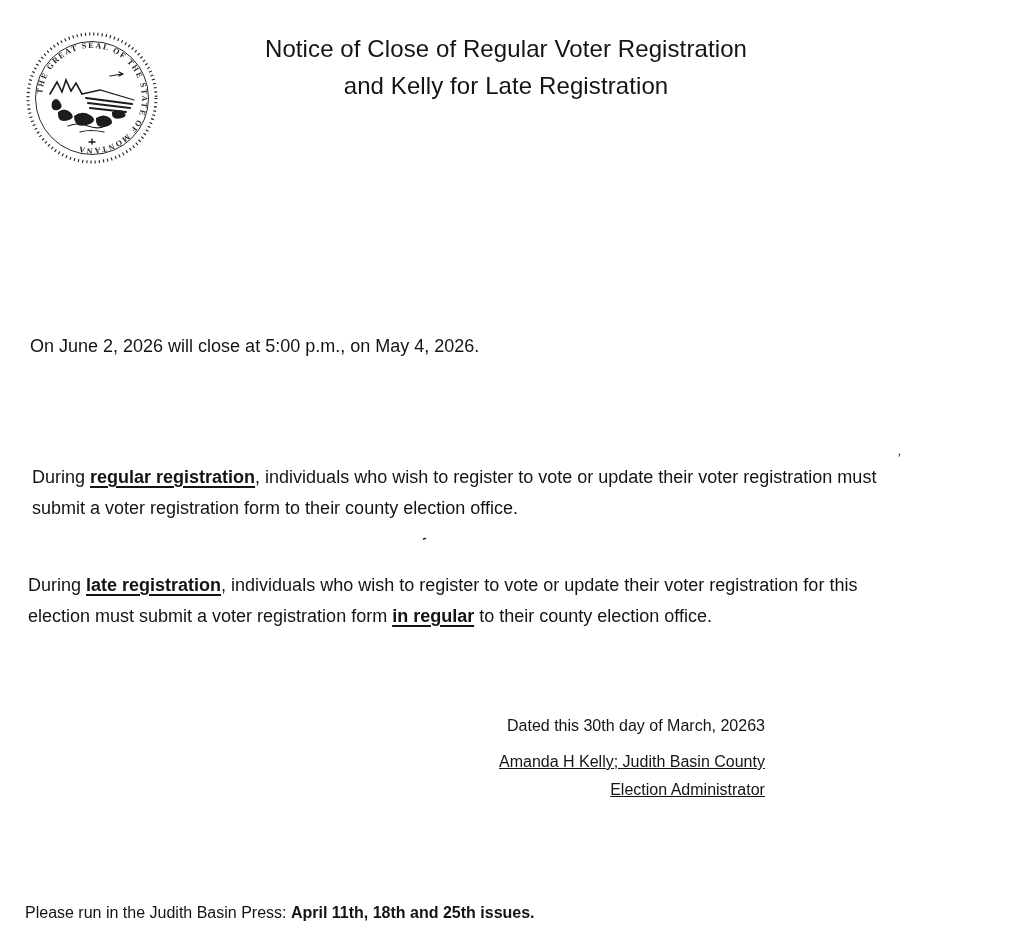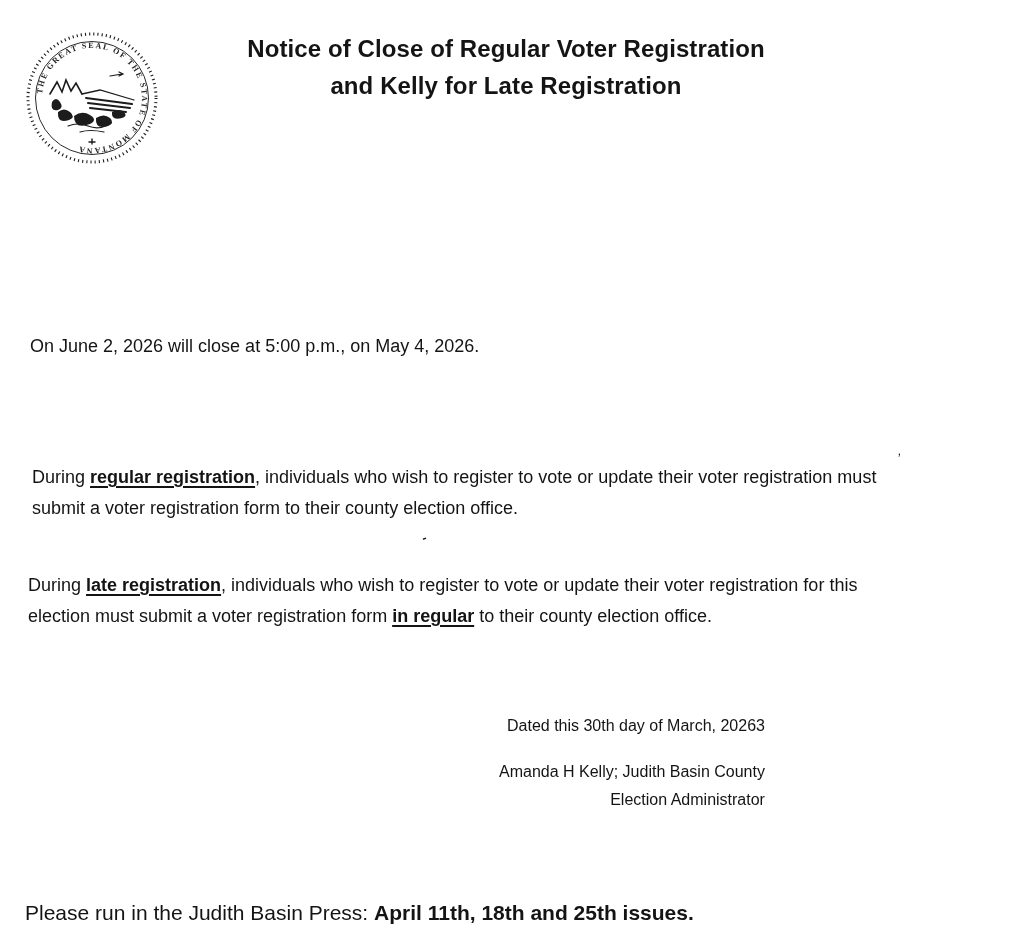--- a/index.html
+++ b/index.html
@@ -29,21 +29,21 @@
     height: 140px;
   }
   
   .title {
     position: absolute;
     left: 0;
     top: 30px;
     width: 1012px;
     text-align: center;
     font-size: 24px;
-    font-weight: bold;
+    font-weight: normal;
     line-height: 37px;
     letter-spacing: 0.1px;
   }
   
   .para {
     position: absolute;
     font-size: 18px;
     white-space: nowrap;
   }
   .para .line { white-space: nowrap; }
@@ -62,28 +62,28 @@
   
   .dated-block {
     position: absolute;
     left: 499px;
     top: 712px;
     font-size: 16px;
     white-space: nowrap;
     text-align: right;
   }
   .dated-line { line-height: 28px; }
-  .signature-lines { margin-top: 18px; }
+  .signature-lines { margin-top: 8px; text-decoration: underline; }
   .signature-lines div { line-height: 28px; }
   
   .footer {
     position: absolute;
     left: 25px;
     top: 898px;
-    font-size: 21px;
+    font-size: 16px;
     white-space: nowrap;
   }
   .footer .line { line-height: 30px; }
   
   .artifact {
     position: absolute;
     color: #1a1a1a;
     font-size: 13px;
     line-height: 1;
   }

